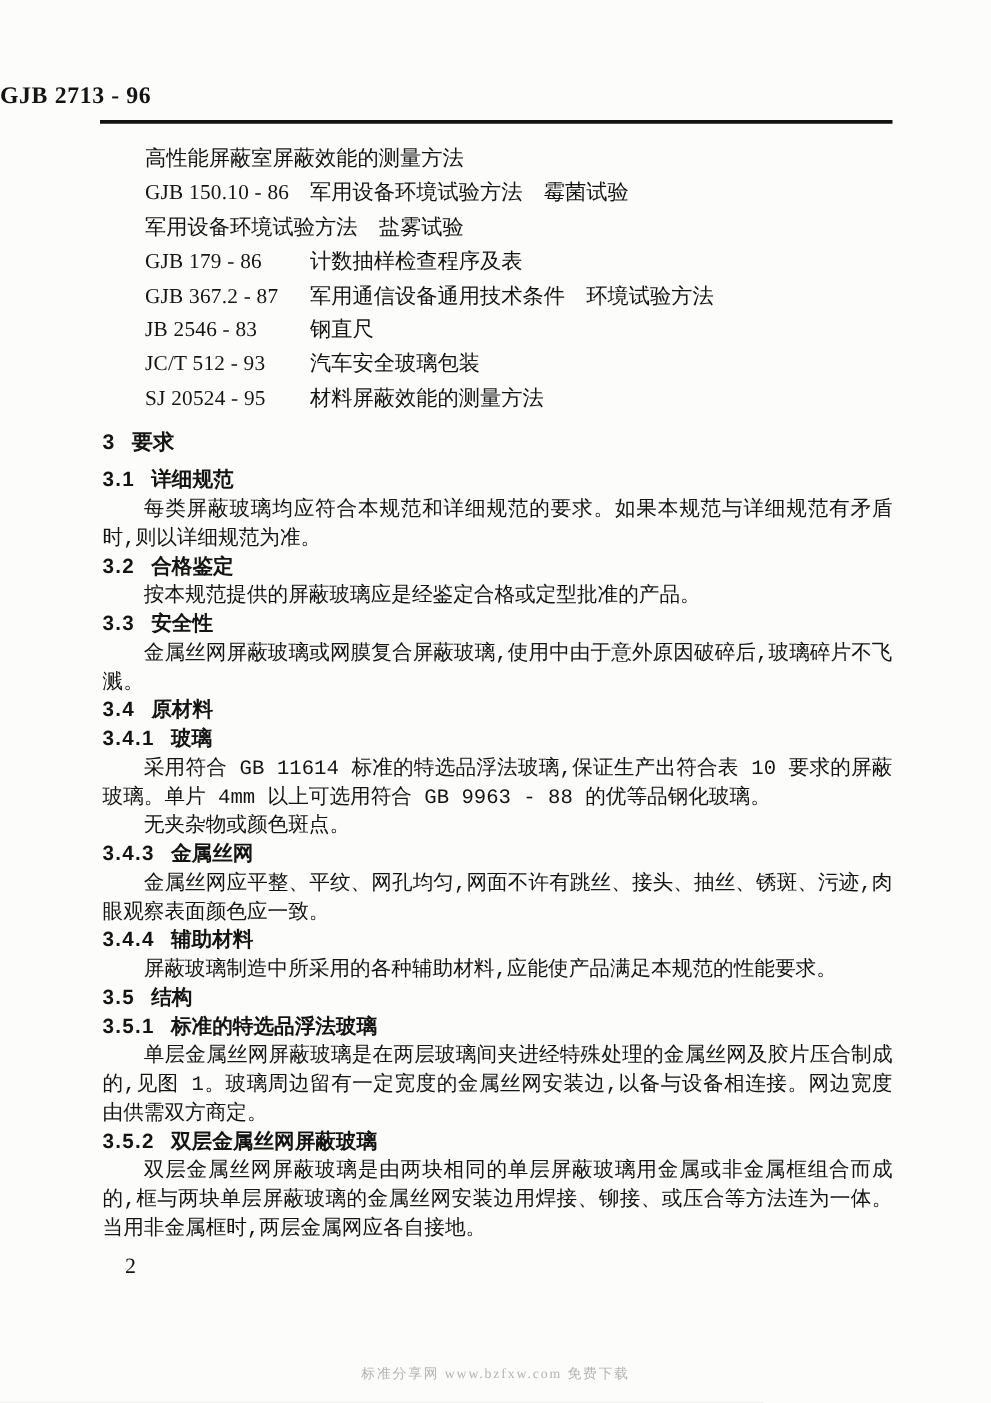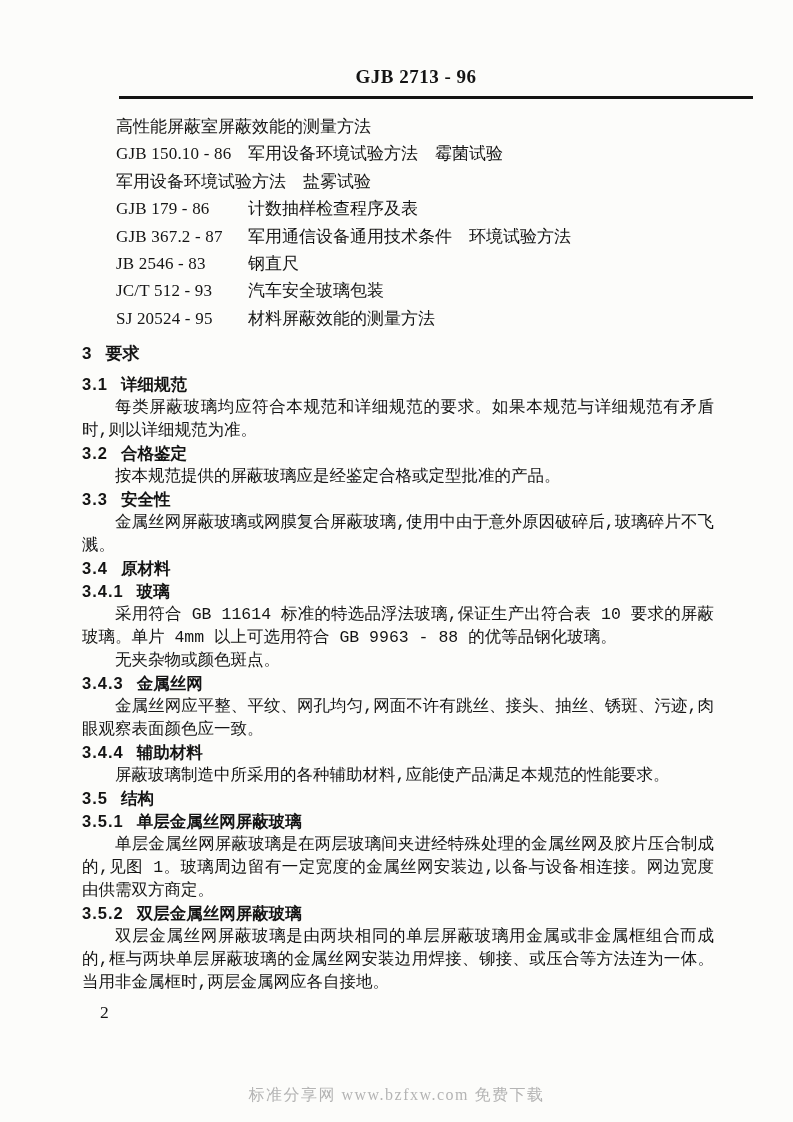--- a/index.html
+++ b/index.html
@@ -6,21 +6,21 @@
   .page{
     position:relative;
     width:793px;height:1122px;
     margin:0 auto;
     background:#fcfcfa;
     overflow:hidden;
     color:#141414;
     font-family:"Liberation Serif","DejaVu Serif",serif;
   }
   
-  .doc-header{padding-top:64px;text-align:center;padding-left:39px;}
+  .doc-header{padding-top:64px;text-align:left;}
   .doc-code{
     font-family:"Liberation Serif","DejaVu Serif",serif;
     font-weight:700;font-size:19px;letter-spacing:.5px;line-height:26px;
   }
   .rule{
     border:0;border-top:3px solid #131313;
     width:634px;margin:6px 0 0 80px;
   }
   
   .refs{margin:14px 0 0 0;padding-left:116px;font-size:17px;}
@@ -43,21 +43,21 @@
     margin:0;text-indent:2em;text-align:justify;
     font-family:Liberation Mono, monospace;
   }
   .page-num{
     margin-top:6px;padding-left:100px;
     font-size:17.5px;line-height:24px;
   }
   .watermark{
     position:absolute;left:0;right:0;bottom:16px;
     text-align:center;color:#b4b4b4;
-    font-size:16px;letter-spacing:1.5px;
+    font-size:11px;letter-spacing:1.5px;
     font-family:"Liberation Serif","DejaVu Serif",serif;
   }
 </style>
 </head>
 <body>
 
 <div class="page">
 
   <div class="doc-header">
     <div class="doc-code">GJB 2713 - 96</div>
@@ -137,21 +137,21 @@
     <div class="h">
       <span class="h-num">3.4.4</span><span>辅助材料</span>
     </div>
     <p>屏蔽玻璃制造中所采用的各种辅助材料,应能使产品满足本规范的性能要求。</p>
 
     <div class="h">
       <span class="h-num">3.5</span><span>结构</span>
     </div>
 
     <div class="h">
-      <span class="h-num">3.5.1</span><span>单层金属丝网屏蔽玻璃</span>
+      <span class="h-num">3.5.1</span><span>标准的特选品浮法玻璃</span>
     </div>
     <p>单层金属丝网屏蔽玻璃是在两层玻璃间夹进经特殊处理的金属丝网及胶片压合制成的,见图 1。玻璃周边留有一定宽度的金属丝网安装边,以备与设备相连接。网边宽度由供需双方商定。</p>
 
     <div class="h">
       <span class="h-num">3.5.2</span><span>双层金属丝网屏蔽玻璃</span>
     </div>
     <p>双层金属丝网屏蔽玻璃是由两块相同的单层屏蔽玻璃用金属或非金属框组合而成的,框与两块单层屏蔽玻璃的金属丝网安装边用焊接、铆接、或压合等方法连为一体。当用非金属框时,两层金属网应各自接地。</p>
 
   </div>
 

